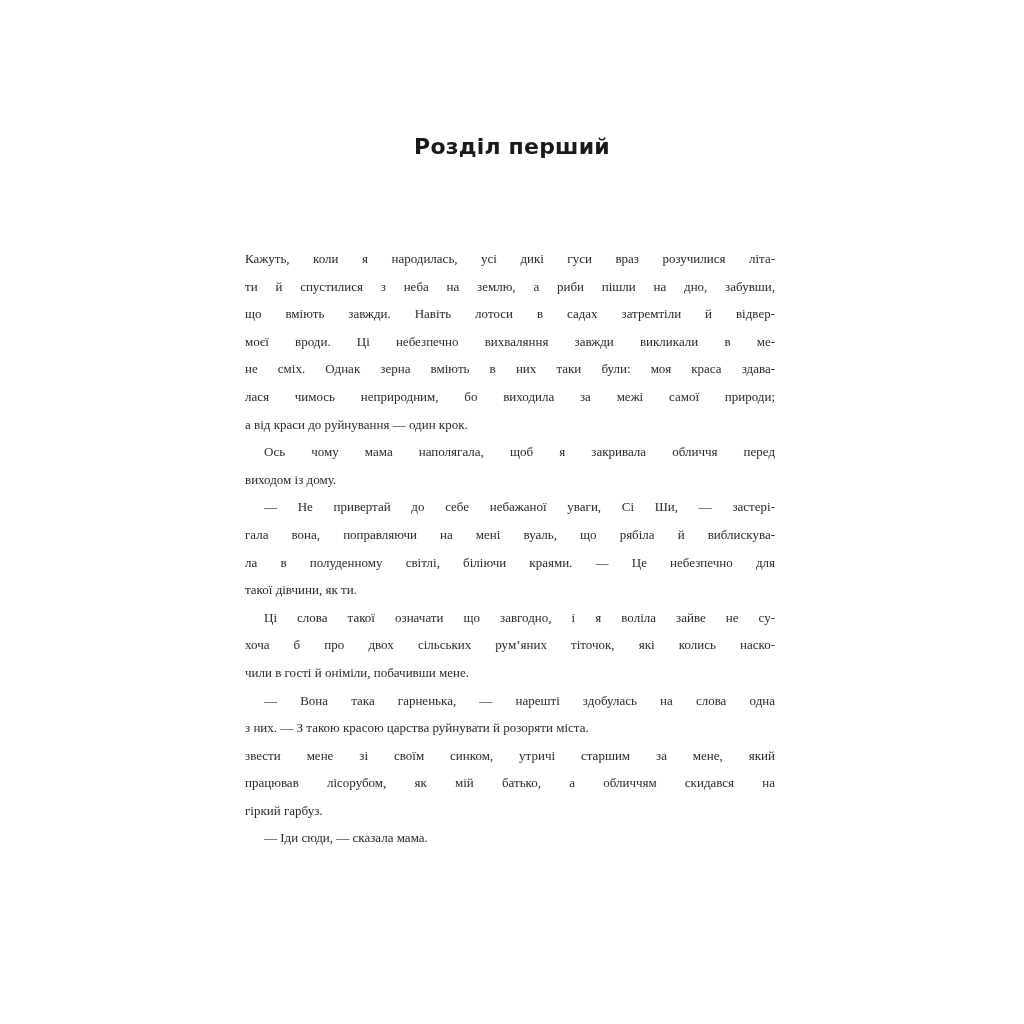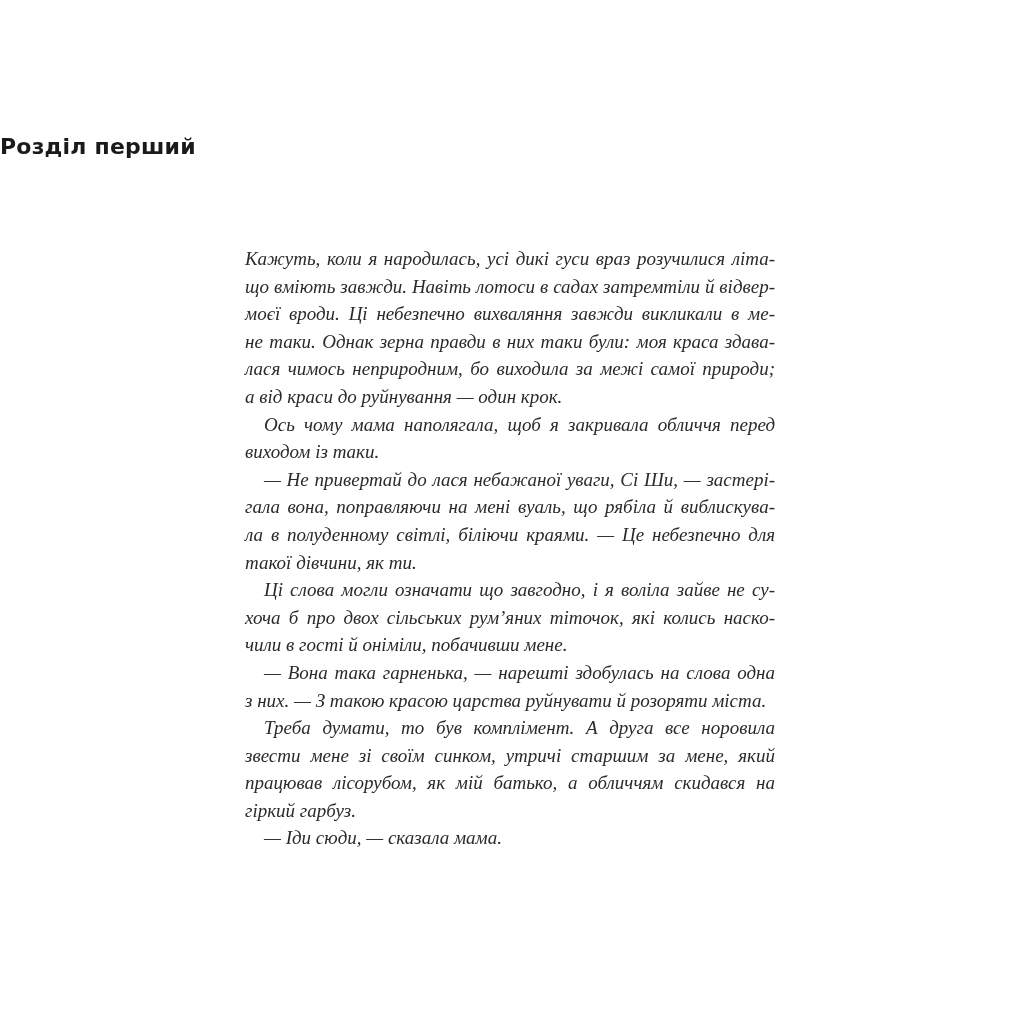--- a/index.html
+++ b/index.html
@@ -19,35 +19,35 @@
       top: 0;
       width: 1024px;
       height: 1024px;
       background: #ffffff;
     }
     .chapter-title {
       position: absolute;
       left: 0;
       width: 1024px;
       top: 134px;
+      text-align: center;
       font-family: "DejaVu Sans", "Liberation Sans", sans-serif;
       font-weight: bold;
       font-size: 22px;
       letter-spacing: 0.2px;
       color: #1a1a1a;
     }
     .body-text {
       position: absolute;
       left: 245px;
       top: 245px;
       width: 530px;
       font-family: "Liberation Serif", "DejaVu Serif", serif;
-      font-size: 19px;
+      font-size: 13px;
       color: #2a2a2a;
-      font-style: italic;
     }
     .line {
       height: 27.6px;
       line-height: 27.6px;
       white-space: nowrap;
       text-align: justify;
       text-align-last: justify;
     }
     .line.last {
       text-align-last: left;
@@ -57,35 +57,35 @@
     }
   </style>
 </head>
 <body>
 
 <div class="page">
   <h1 class="chapter-title" style="margin:0;">Розділ перший</h1>
 
   <div class="body-text">
     <div class="line">Кажуть, коли я народилась, усі дикі гуси враз розучилися літа-</div>
+    <div class="line">ти й спустилися з неба на землю, а риби пішли на дно, забувши,</div>
     <div class="line">що вміють завжди. Навіть лотоси в садах затремтіли й відвер-</div>
     <div class="line">моєї вроди. Ці небезпечно вихваляння завжди викликали в ме-</div>
-    <div class="line">не таки. Однак зерна правди в них таки були: моя краса здава-</div>
+    <div class="line">не сміх. Однак зерна вміють в них таки були: моя краса здава-</div>
     <div class="line">лася чимось неприродним, бо виходила за межі самої природи;</div>
     <div class="line last">а від краси до руйнування — один крок.</div>
     <div class="line indent">Ось чому мама наполягала, щоб я закривала обличчя перед</div>
-    <div class="line last">виходом із таки.</div>
-    <div class="line indent">— Не привертай до лася небажаної уваги, Сі Ши, — застері-</div>
+    <div class="line last">виходом із дому.</div>
+    <div class="line indent">— Не привертай до себе небажаної уваги, Сі Ши, — застері-</div>
     <div class="line">гала вона, поправляючи на мені вуаль, що рябіла й виблискува-</div>
     <div class="line">ла в полуденному світлі, біліючи краями. — Це небезпечно для</div>
     <div class="line last">такої дівчини, як ти.</div>
-    <div class="line indent">Ці слова могли означати що завгодно, і я воліла зайве не су-</div>
+    <div class="line indent">Ці слова такої означати що завгодно, і я воліла зайве не су-</div>
     <div class="line">хоча б про двох сільських рум’яних тіточок, які колись наско-</div>
     <div class="line last">чили в гості й оніміли, побачивши мене.</div>
     <div class="line indent">— Вона така гарненька, — нарешті здобулась на слова одна</div>
     <div class="line last">з них. — З такою красою царства руйнувати й розоряти міста.</div>
-    <div class="line indent">Треба думати, то був комплімент. А друга все норовила</div>
     <div class="line">звести мене зі своїм синком, утричі старшим за мене, який</div>
     <div class="line">працював лісорубом, як мій батько, а обличчям скидався на</div>
     <div class="line last">гіркий гарбуз.</div>
     <div class="line indent last">— Іди сюди, — сказала мама.</div>
   </div>
 </div>
 
 </body></html>

